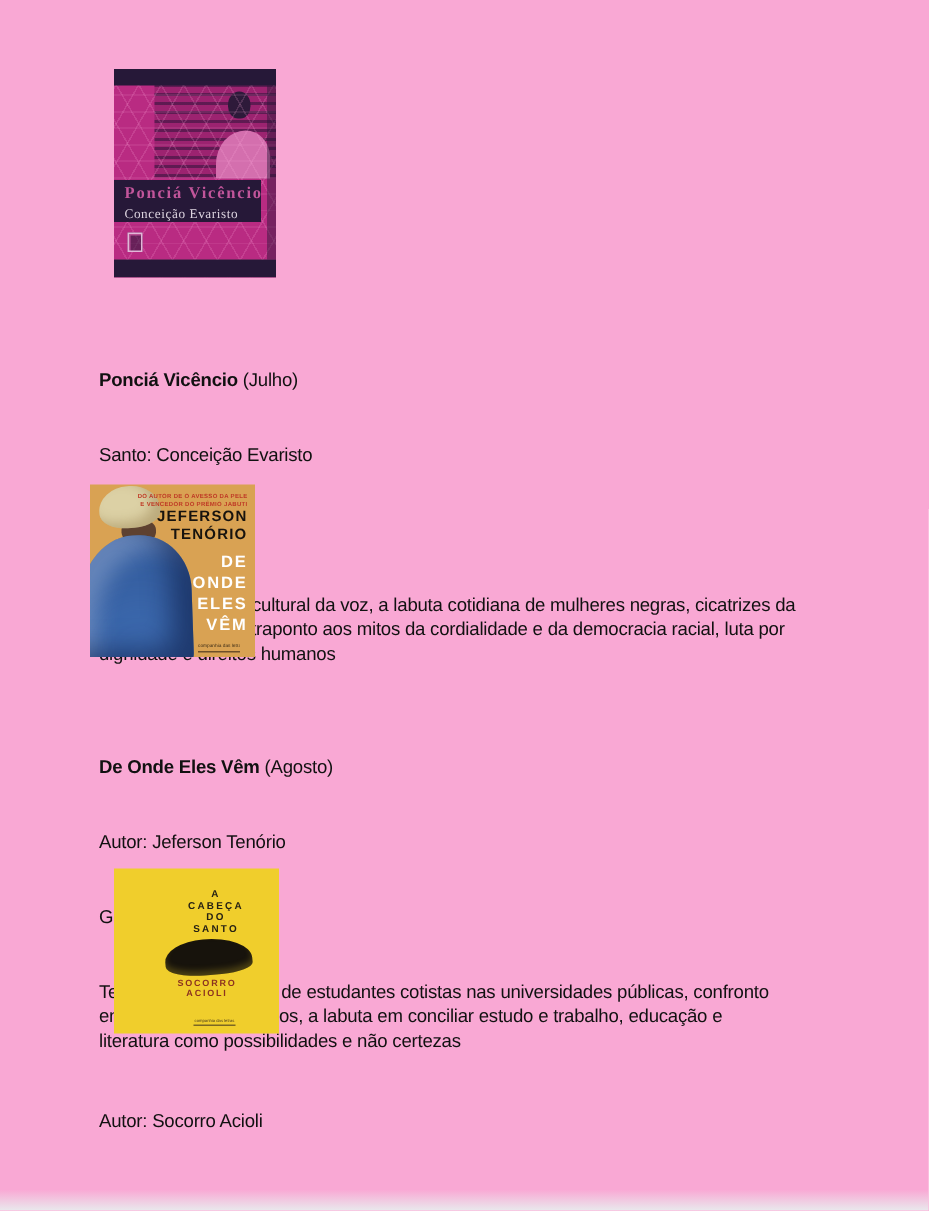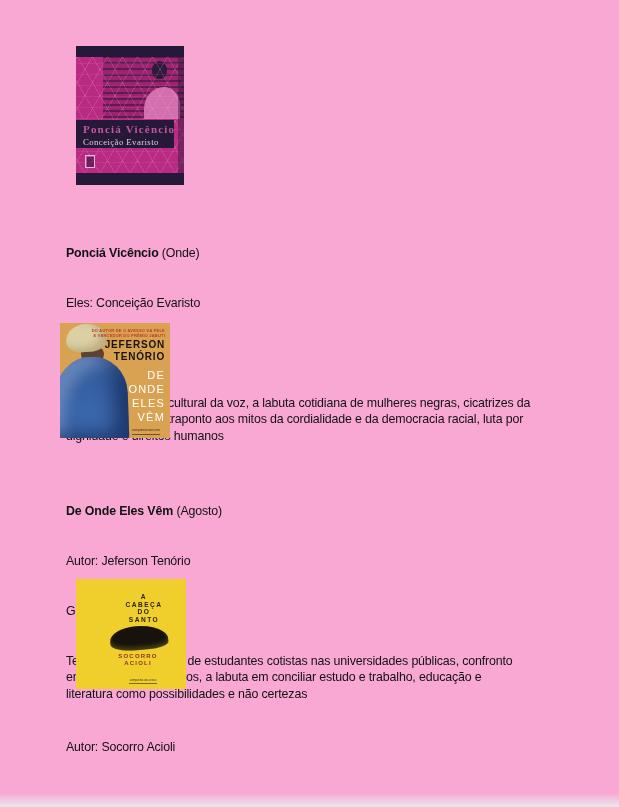--- a/index.html
+++ b/index.html
@@ -61,21 +61,21 @@
                     inset 0 40px 30px rgba(20,40,90,.15); }
   .c2-hat { position:absolute; left:6px; top:1px; width:41px; height:28px;
         background:#dcd1a5; transform:rotate(-4deg);
         border-radius:52% 52% 48% 48% / 62% 66% 42% 40%;
         box-shadow:inset -6px -4px 8px rgba(130,100,50,.35); }
   .c2-tagline { position:absolute; right:5px; top:5px; font-size:4px; line-height:5.2px;
         font-weight:bold; color:#bf3a26; text-align:right; letter-spacing:.2px; white-space:pre; }
   .c2-authorname { position:absolute; right:5px; top:16px; font-size:10px; line-height:11.5px;
         font-weight:800; color:#17130e; text-align:right; letter-spacing:.8px; white-space:pre; }
   .c2-title { position:absolute; right:5px; top:45px; font-size:11px; line-height:14px;
-        font-weight:400; color:#ffffff; text-align:right; letter-spacing:1.2px; white-space:pre; }
+        font-weight:700; color:#ffffff; text-align:right; letter-spacing:1.2px; white-space:pre; }
   .c2-pub { position:absolute; right:10px; bottom:3px; width:28px; font-size:3.2px; line-height:3.6px;
         color:#3a2a16; text-align:center; border-bottom:1px solid rgba(50,35,18,.65);
         padding-bottom:1px; white-space:nowrap; overflow:hidden; }
 
   
   .c3 { position:absolute; left:76px; top:579px; width:110px; height:110px;
         background:#f0ce2c; overflow:hidden; }
   .c3-title { position:absolute; left:48px; top:14px; width:40px; text-align:center;
         font-size:6.6px; line-height:7.5px; font-weight:bold; color:#272214;
         letter-spacing:1.5px; white-space:pre; }
@@ -108,22 +108,22 @@
     <div class="c1-rightstrip"></div>
     <div class="c1-bottomband"></div>
     <div class="c1-titleband">
       <div class="c1-title">Ponciá Vicêncio</div>
       <div class="c1-author">Conceição Evaristo</div>
     </div>
     <div class="c1-logo"></div>
   </div>
 
   <div class="tblock" style="top:212px;">
-    <div><span class="bold">Ponciá Vicêncio</span> <span>(Onde)</span></div>
-    <div>Eles: Conceição Evaristo</div>
+    <div><span class="bold">Ponciá Vicêncio</span> <span>(Julho)</span></div>
+    <div>Santo: Conceição Evaristo</div>
     <div>Gênero: Romance</div>
     <div class="themes">Temas: Etnicidade cultural da voz, a labuta cotidiana de mulheres negras, cicatrizes da
 escravidão em contraponto aos mitos da cordialidade e da democracia racial, luta por
 dignidade e direitos humanos</div>
   </div>
 
   <div class="c2">
     <div class="c2-under"></div>
     <div class="c2-head"></div>
     <div class="c2-jacket"></div>

